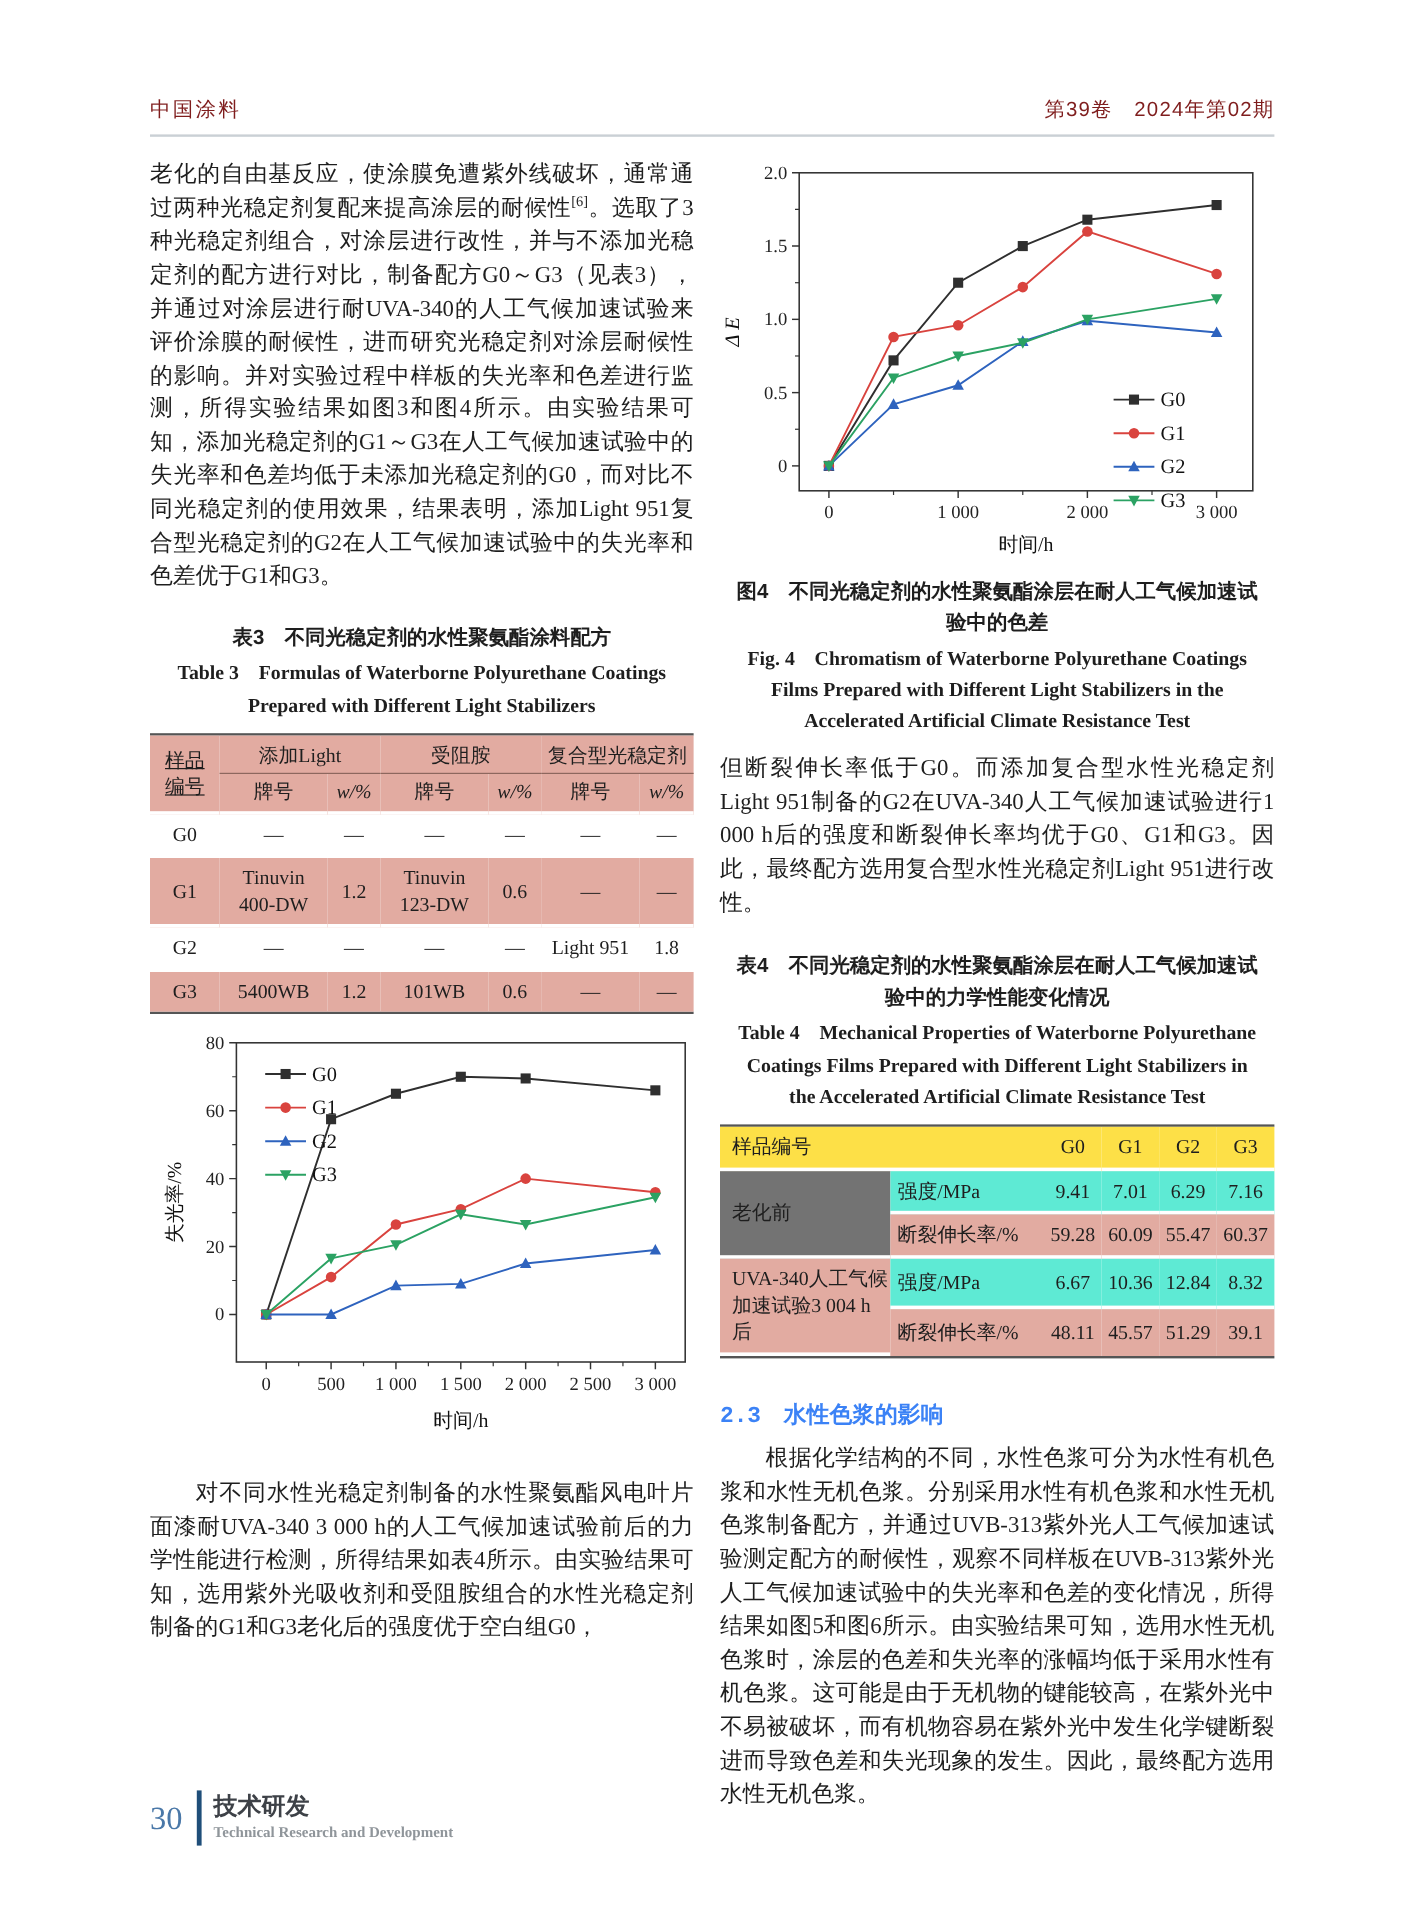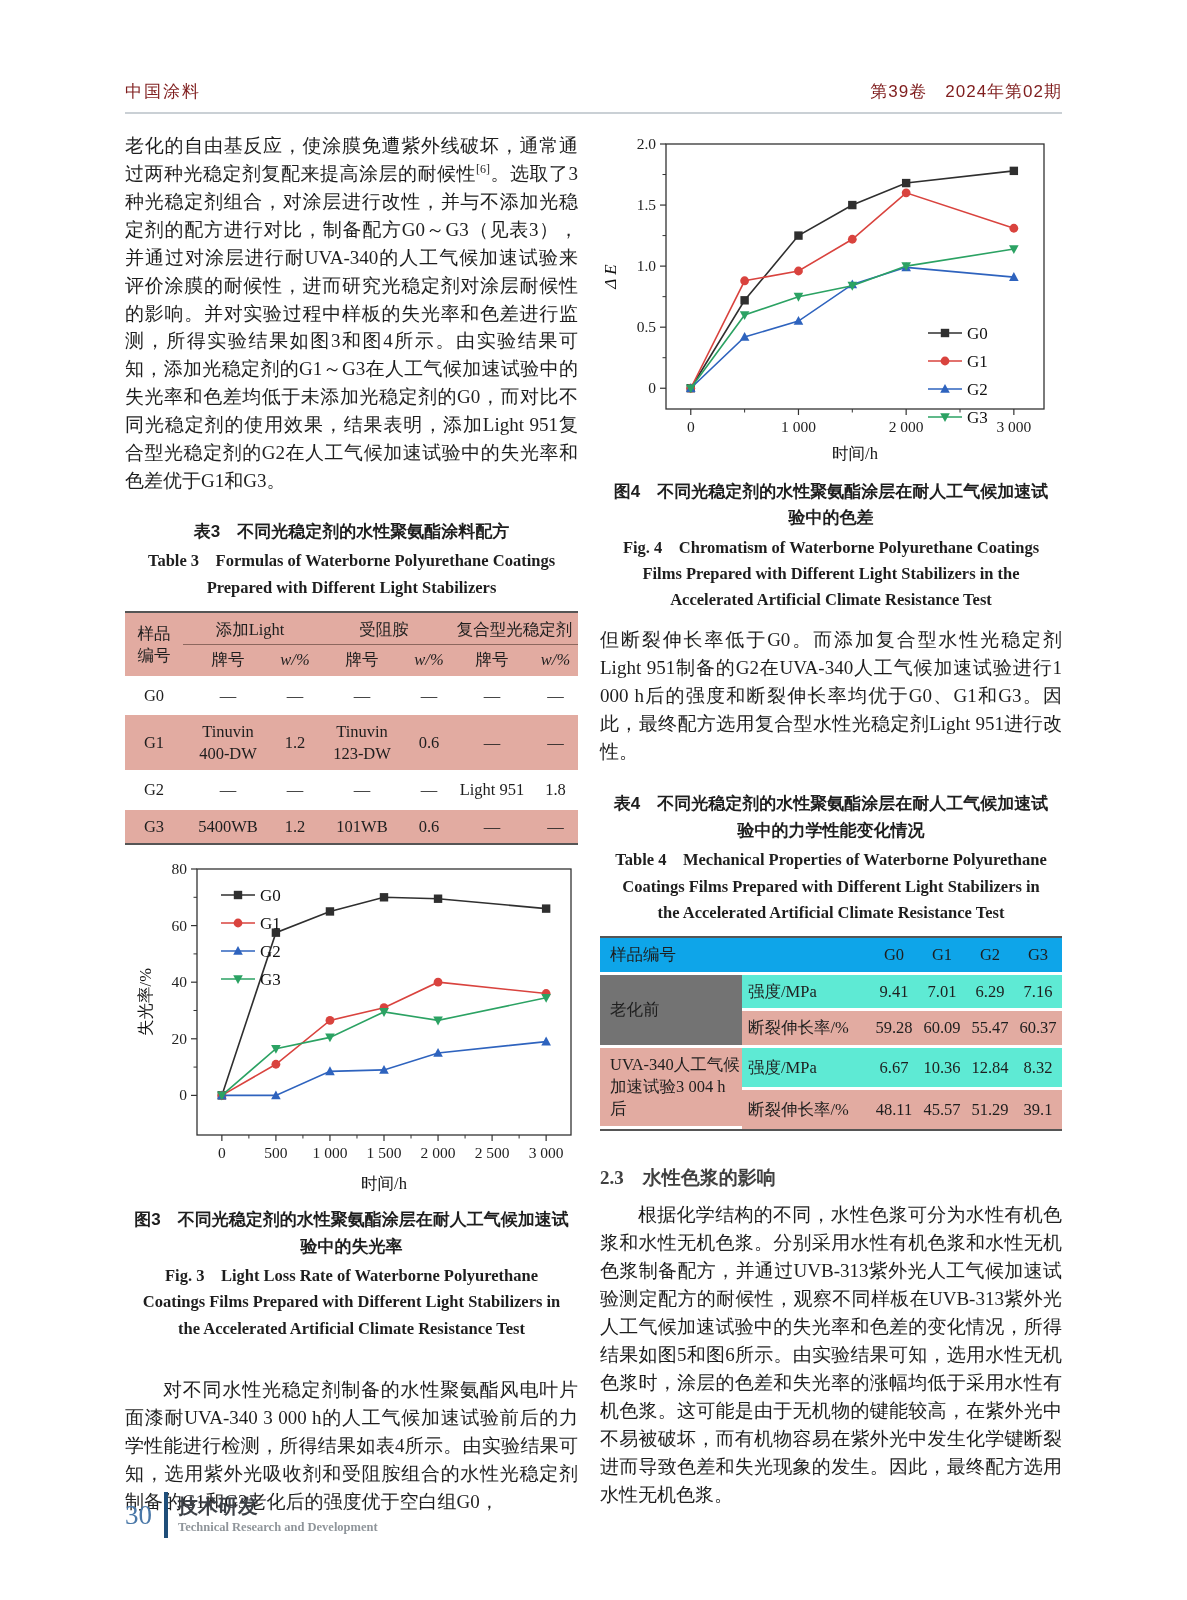--- a/index.html
+++ b/index.html
@@ -56,37 +56,37 @@
     border-top:2px solid #555;border-bottom:2px solid #555;
     font-size:16.5px;line-height:1.3;
   }
   table.data-table th,table.data-table td{
     padding:6px 2px;text-align:center;vertical-align:middle;
     border-bottom:3px solid #fff;font-weight:normal;
   }
   table.data-table tr:last-child td{border-bottom:none;}
   #table3{width:453px;}
   #table3 thead th{background:#e2aba1;}
-  #table3 th.sample-h{white-space:pre-line;}
+  #table3 th.sample-h{white-space:pre-line;text-decoration:underline;}
   #table3 th.group-h{border-bottom:1px solid #8d675e;padding-bottom:3px;}
   #table3 th.sub-h{border-bottom:3px solid #fff;padding-top:4px;}
   #table3 .w-h{font-style:italic;}
   #table3 tbody tr.shaded td{background:#e2aba1;}
   #table3 tbody tr.plain td{background:#ffffff;}
   #table4{width:462px;}
-  #table4 thead th{background:#0ea5e9;}
+  #table4 thead th{background:#fde047;}
   #table4 th.left-h{text-align:left;padding-left:10px;}
   #table4 td.group-label{text-align:left;padding-left:10px;line-height:1.35;}
   #table4 td.metric{text-align:left;padding-left:6px;}
   #table4 tbody tr.shaded td:not(.group-label){background:#e2aba1;}
   #table4 tbody tr.plain td:not(.group-label){background:#5eead4;}
   
   .section-heading{
-    font-family:Liberation Serif, serif;font-weight:700;
-    font-size:19px;color:#404040;margin:34px 0 10px 0;
+    font-family:Liberation Mono, monospace;font-weight:700;
+    font-size:19px;color:#3b82f6;margin:34px 0 10px 0;
   }
   
   .tick{font:15.5px "Liberation Serif", serif;fill:#222;}
   .legend-label{font:17px "Liberation Serif", serif;fill:#111;}
   .axis-label{font:16.5px "Liberation Serif", serif;fill:#111;}
   .axis-label-italic{font:italic 17px "Liberation Serif", serif;fill:#111;}
   
   .page-footer{position:absolute;left:125px;top:1492px;display:flex;align-items:center;}
   .page-num{color:#4a78a8;font-size:27px;font-family:"Liberation Serif", serif;margin-right:12px;}
   .footer-bar{width:4px;height:46px;background:#1f4e79;margin-right:10px;}
@@ -254,24 +254,20 @@
               <line x1="86" y1="66" x2="120" y2="66" stroke="#d9433e" stroke-width="1.6"></line>
               <circle cx="103" cy="66" r="4.4" fill="#d9433e"></circle>
               <text x="125" y="71.5" class="legend-label">G1</text>
               <line x1="86" y1="94" x2="120" y2="94" stroke="#2e63be" stroke-width="1.6"></line>
               <polygon points="103,89 107.8,97.8 98.2,97.8" fill="#2e63be"></polygon>
               <text x="125" y="99.5" class="legend-label">G2</text>
               <line x1="86" y1="122" x2="120" y2="122" stroke="#2ba263" stroke-width="1.6"></line>
               <polygon points="103,127 107.8,118.2 98.2,118.2" fill="#2ba263"></polygon>
               <text x="125" y="127.5" class="legend-label">G3</text>
             </svg>
-          <div class="fig3-captions">
-            <div class="caption-zh">图3　不同光稳定剂的水性聚氨酯涂层在耐人工气候加速试验中的失光率</div>
-            <div class="caption-en">Fig. 3　Light Loss Rate of Waterborne Polyurethane Coatings Films Prepared with Different Light Stabilizers in the Accelerated Artificial Climate Resistance Test</div>
-          </div>
         </div>
 
         <p class="body-text indent para2-left">对不同水性光稳定剂制备的水性聚氨酯风电叶片面漆耐UVA-340 3 000 h的人工气候加速试验前后的力学性能进行检测，所得结果如表4所示。由实验结果可知，选用紫外光吸收剂和受阻胺组合的水性光稳定剂制备的G1和G3老化后的强度优于空白组G0，</p>
       </div>
 
       <div class="col-right">
 
         <div>
           <svg id="fig4" width="460" height="335">
               <rect x="66" y="12" width="378" height="265" fill="none" stroke="#333" stroke-width="1.3"></rect>

